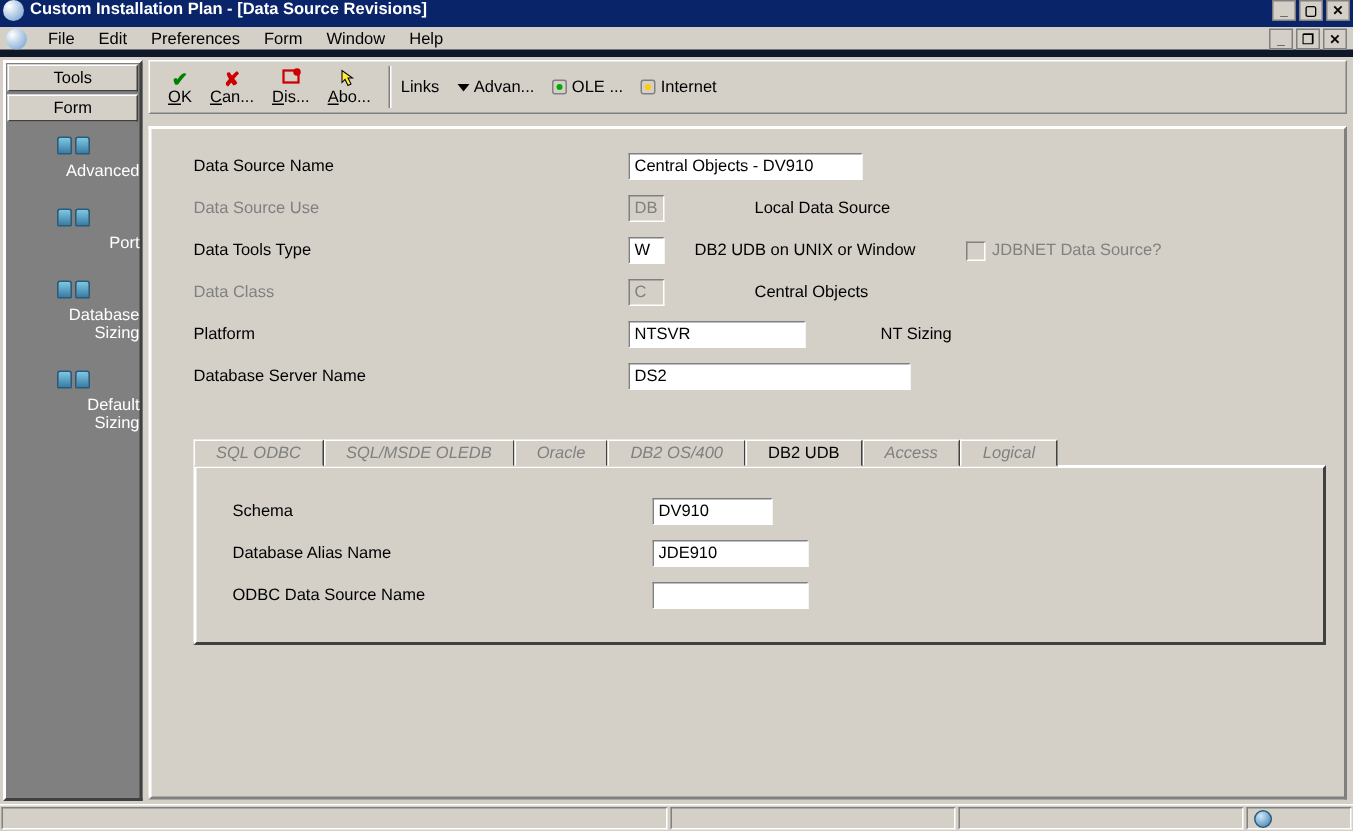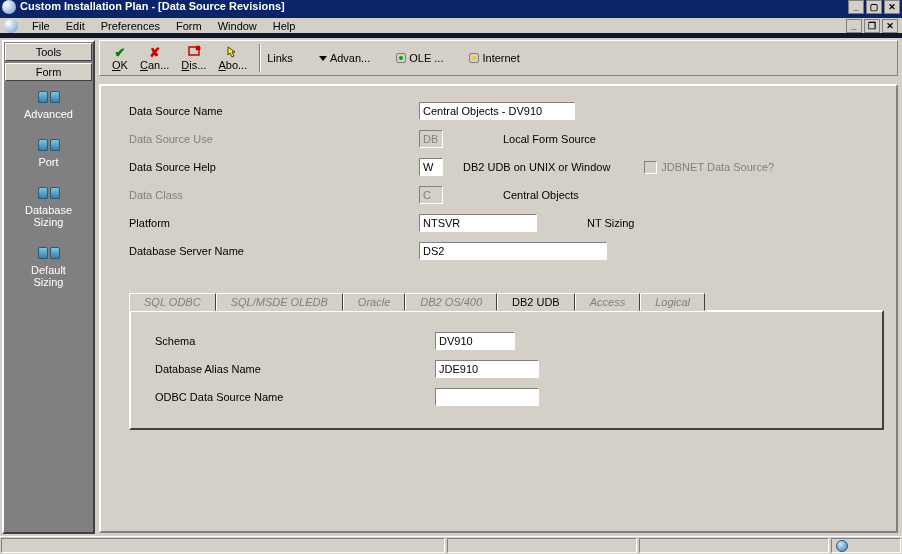--- a/index.html
+++ b/index.html
@@ -20,37 +20,37 @@
 .menubar .mdi .winbtn { width: 16px; height: 14px; background: #d4d0c8; border: 1px solid #808080; margin-left: 2px; display: flex; align-items: center; justify-content: center; color: #000; font-weight: bold; font-size: 9px; }
 
 
 .main { display: flex; height: 498px; }
 
 
 .sidebar { width: 93px; background: #808080; border: 2px solid; border-color: #fff #404040 #404040 #fff; display: flex; flex-direction: column; margin: 2px; }
 .sidebar .sidetab { background: #d4d0c8; border: 1px solid; border-color: #fff #404040 #404040 #fff; text-align: center; padding: 2px 0; margin: 1px; cursor: default; }
 .sidebar .sideitem { text-align: center; color: #fff; padding: 6px 0 10px 0; cursor: default; }
 .sidebar .sideitem .sicon { width: 24px; height: 16px; margin: 0 auto 4px auto; display: flex; align-items: center; justify-content: center; }
-.sidebar .sideitem .label { font-size: 11px; line-height: 12px; }
+.sidebar .sideitem .label { font-size: 11px; line-height: 12px; text-align: right; }
 .dbicon { width: 22px; height: 14px; position: relative; }
 .dbicon::before, .dbicon::after { content: ""; position: absolute; width: 8px; height: 10px; background: linear-gradient(#7ec8e3, #3a7ca5); border: 1px solid #2a5a7a; border-radius: 2px 2px 1px 1px; }
 .dbicon::before { left: 0; top: 2px; }
 .dbicon::after { right: 0; top: 2px; }
 
 
 .content { flex: 1; display: flex; flex-direction: column; padding: 2px 4px 2px 2px; }
 
 
 .toolbar { border: 1px solid; border-color: #fff #808080 #808080 #fff; background: #d4d0c8; height: 36px; display: flex; align-items: center; padding: 2px 6px; margin-bottom: 8px; }
 .toolbar .tbtn { display: flex; flex-direction: column; align-items: center; padding: 0 6px; cursor: default; min-width: 28px; }
 .toolbar .tbtn .ticon { height: 14px; display: flex; align-items: center; justify-content: center; font-size: 13px; font-weight: bold; }
 .toolbar .tbtn .tlabel { font-size: 11px; text-align: center; }
 .toolbar .tbtn .tlabel .ul { text-decoration: underline; }
 .toolbar .sep { width: 2px; height: 28px; border-left: 1px solid #808080; border-right: 1px solid #fff; margin: 0 6px; }
-.toolbar .linkgrp { display: flex; align-items: center; gap: 26px; }
+.toolbar .linkgrp { display: flex; align-items: center; gap: 12px; }
 .toolbar .linkbtn { display: flex; align-items: center; gap: 3px; cursor: default; }
 .toolbar .tri { width: 0; height: 0; border-left: 4px solid transparent; border-right: 4px solid transparent; border-top: 5px solid #000; }
 .toolbar .dot { width: 10px; height: 10px; border: 1px solid #808080; border-radius: 2px; display: flex; align-items: center; justify-content: center; }
 .toolbar .dot .d { width: 4px; height: 4px; border-radius: 50%; }
 .ok { color: #008000; }
 .cancel { color: #c00; }
 
 
 .formbody { flex: 1; background: #d4d0c8; border: 2px solid; border-color: #fff #808080 #808080 #fff; padding: 14px 12px 8px 28px; margin-bottom: 1px; position: relative; }
 .row { display: flex; align-items: center; height: 22px; margin-bottom: 6px; }
@@ -194,25 +194,25 @@
     <div class="formbody">
 
       <div class="row">
         <div class="lbl">Data Source Name</div>
         <input type="text" style="width: 156px;" value="Central Objects - DV910">
       </div>
 
       <div class="row">
         <div class="lbl disabled">Data Source Use</div>
         <input type="text" class="disabled" readonly="" style="width: 24px;" value="DB">
-        <div class="after" style="margin-left:60px">Local Form Source</div>
-      </div>
-
-      <div class="row">
-        <div class="lbl">Data Source Help</div>
+        <div class="after" style="margin-left:60px">Local Data Source</div>
+      </div>
+
+      <div class="row">
+        <div class="lbl">Data Tools Type</div>
         <input type="text" style="width: 24px;" value="W">
         <div class="after">DB2 UDB on UNIX or Window</div>
         <div class="chk">
           <div class="box"></div>
           <span>JDBNET Data Source?</span>
         </div>
       </div>
 
       <div class="row">
         <div class="lbl disabled">Data Class</div>

